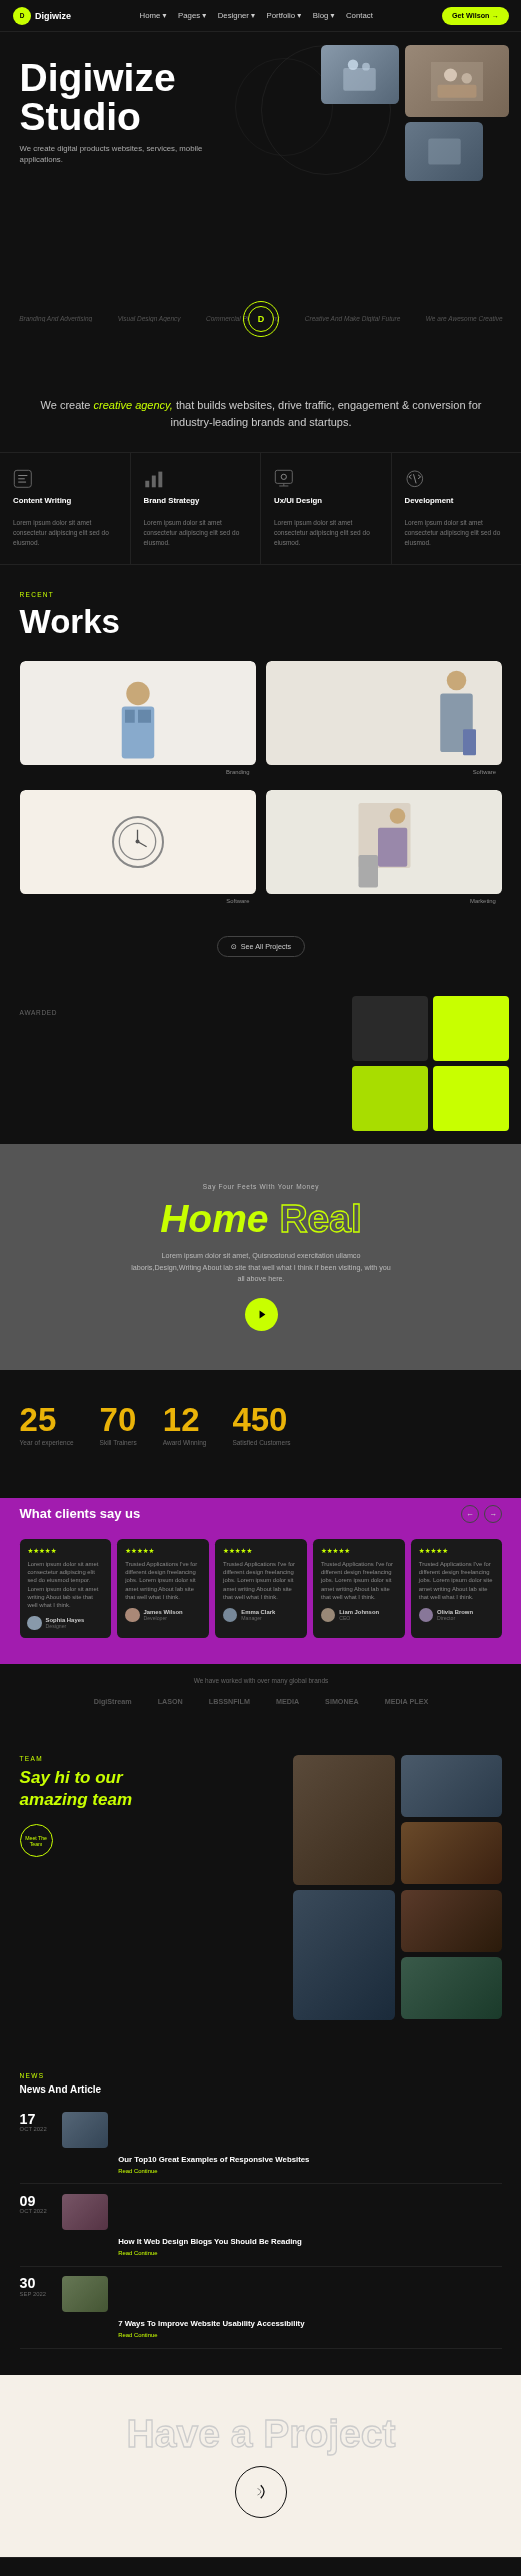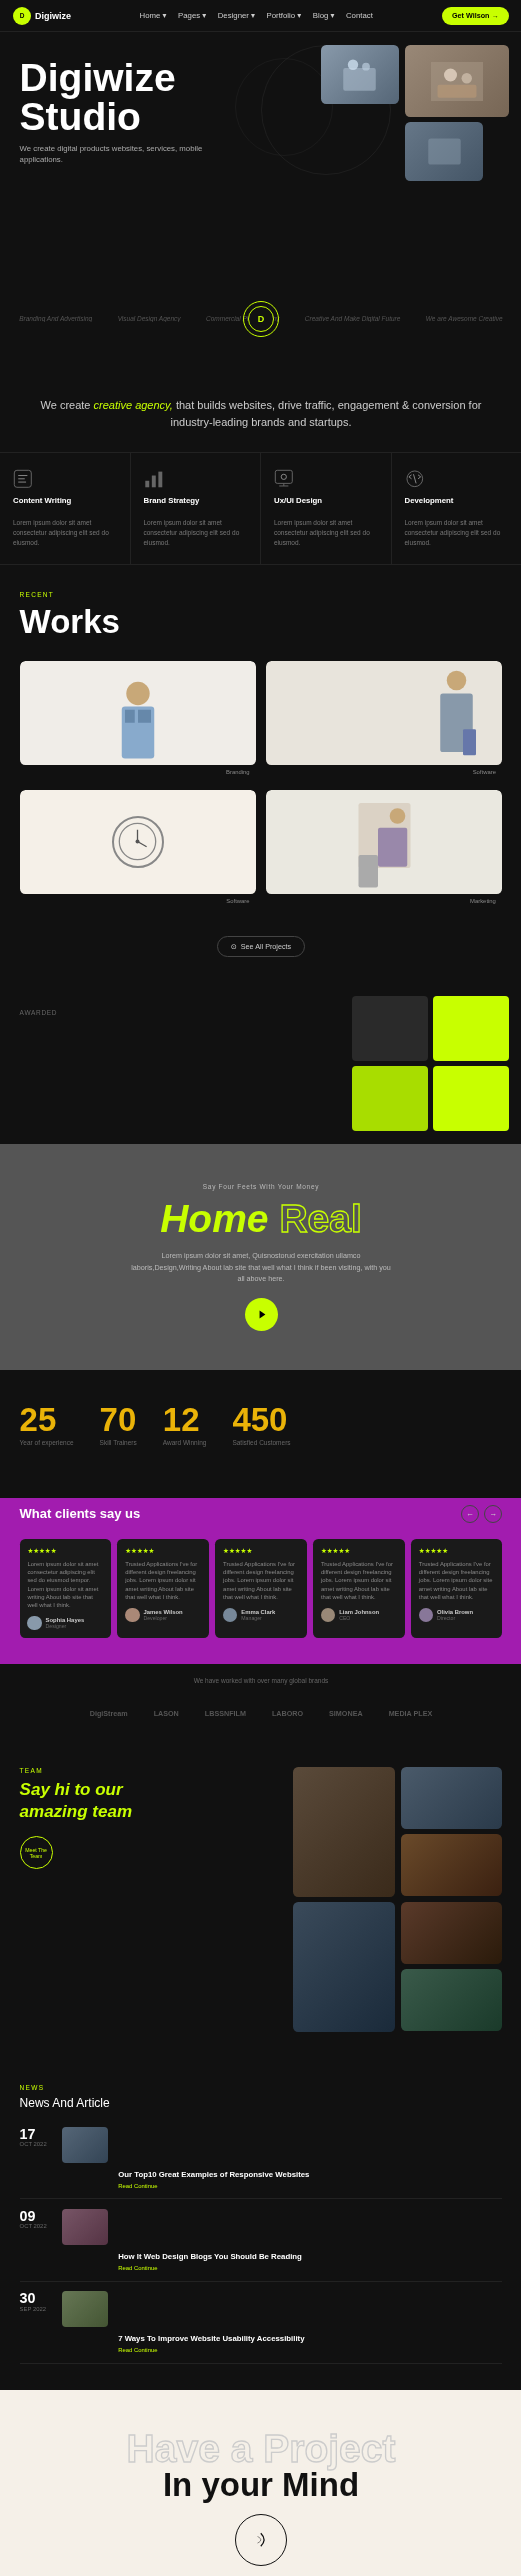--- a/index.html
+++ b/index.html
@@ -98,21 +98,21 @@
     .testimonial-text { font-size: 5.9px; color: #888; line-height: 1.4; margin-bottom: 6.5px; }
     .testimonial-author { display: flex; align-items: center; gap: 3.9px; }
     .author-avatar { width: 14.3px; height: 14.3px; border-radius: 50%; background: #555; }
     .author-name { font-size: 5.9px; font-weight: bold; color: #ccc; }
     .author-role { font-size: 5.2px; color: #666; }
 
     
     .brands { background: #111; padding: 13px 19.6px 19.6px; }
     .brands-label { font-size: 6.5px; color: #666; text-align: center; margin-bottom: 9.8px; }
     .brands-grid { display: flex; flex-wrap: wrap; gap: 13px; align-items: center; justify-content: center; }
-    .brand-logo { font-size: 7.2px; font-weight: bold; color: #555; padding: 3.3px 6.5px; margin-top: 12px; }
+    .brand-logo { font-size: 7.2px; font-weight: bold; color: #555; padding: 3.3px 6.5px; }
 
     
     .team { background: #111; padding: 26px 19.6px; display: flex; gap: 19.6px; }
     .team-text { flex: 1; }
     .team-text h2 { font-size: 17px; font-weight: 900; line-height: 1.3; margin-bottom: 9.8px; }
     .team-text h2 span { color: #c8ff00; font-style: italic; }
     .team-text p { font-size: 7.2px; color: #777; line-height: 1.6; margin-bottom: 13px; }
     .team-badge { width: 33px; height: 33px; border: 1.3px solid #c8ff00; border-radius: 50%; display: flex; align-items: center; justify-content: center; margin-top: 13px; }
     .team-badge-inner { font-size: 5.2px; color: #c8ff00; text-align: center; }
     .team-photos { display: grid; grid-template-columns: 1fr 1fr; gap: 5.2px; width: 209px; }
@@ -120,21 +120,21 @@
     .team-photo-tall { height: 130px; }
     .team-photo-short { height: 62px; }
     .team-photo-placeholder { width: 100%; height: 100%; background: linear-gradient(135deg, #5a4a3a 0%, #3a2a1a 100%); }
     .team-photo-placeholder2 { width: 100%; height: 100%; background: linear-gradient(135deg, #4a5a6a 0%, #2a3a4a 100%); }
     .team-photo-placeholder3 { width: 100%; height: 100%; background: linear-gradient(135deg, #6a4a2a 0%, #3a2010 100%); }
     .team-photo-placeholder4 { width: 100%; height: 100%; background: linear-gradient(135deg, #3a4a5a 0%, #1a2a3a 100%); }
 
     
     .news { background: #111; padding: 26px 19.6px; }
     .news-label { font-size: 6.5px; color: #c8ff00; letter-spacing: 1.3px; text-transform: uppercase; margin-bottom: 5.2px; }
-    .news h2 { font-size: 12px; font-weight: 400; margin-bottom: 16.3px; }
+    .news h2 { font-size: 10px; font-weight: 700; margin-bottom: 16.3px; }
     .news-list { display: flex; flex-direction: column; gap: 9.8px; }
     .news-item { display: flex; gap: 9.8px; align-items: flex-start; padding-bottom: 9.8px; border-bottom: 0.7px solid #222; }
     .news-date { min-width: 33px; }
     .news-date .day { font-size: 14.3px; font-weight: 900; color: #fff; line-height: 1; }
     .news-date .month { font-size: 5.9px; color: #666; text-transform: uppercase; }
     .news-thumb { width: 46px; height: 36px; border-radius: 3.9px; background: #333; flex-shrink: 0; overflow: hidden; }
     .news-thumb-placeholder { width: 100%; height: 100%; background: linear-gradient(135deg, #444 0%, #222 100%); }
     .news-content { flex: 1; margin-top: 43px; }
     .news-title { font-size: 7.8px; font-weight: bold; color: #fff; line-height: 1.3; margin-bottom: 2.6px; }
     .news-category { font-size: 5.9px; color: #c8ff00; }
@@ -477,21 +477,21 @@
     </div>
   </div>
 </div>
 
 <div class="brands">
   <p class="brands-label">We have worked with over many global brands</p>
   <div class="brands-grid">
     <div class="brand-logo">DigiStream</div>
     <div class="brand-logo">LASON</div>
     <div class="brand-logo">LBSSNFILM</div>
-    <div class="brand-logo">LABORO</div>
+    <div class="brand-logo">MEDIA</div>
     <div class="brand-logo">SIMONEA</div>
     <div class="brand-logo">MEDIA PLEX</div>
   </div>
 </div>
 
 <div class="team">
   <div class="team-text">
     <div style="font-size:6.5px;color:#c8ff00;text-transform:uppercase;letter-spacing:1.3px;margin-bottom:5.2px;">Team</div>
     <h2>
       <span>Say hi to our</span><br>
@@ -569,21 +569,20 @@
       <div class="news-content">
         <div class="news-title">7 Ways To Improve Website Usability Accessibility</div>
         <div class="news-category">Read Continue</div>
       </div>
     </div>
   </div>
 </div>
 
 <div class="cta">
   <h2>Have a Project</h2>
-  <h3>In your Mind</h3>
   <div class="cta-circle">
     <svg width="19.6" height="19.6" viewBox="0 0 30 30" fill="none">
       <path d="M15 5 C15 5 20 10 20 15 C20 20 15 25 15 25" stroke="#111" stroke-width="2" fill="none"></path>
       <path d="M10 10 C10 10 15 12 15 15 C15 18 10 20 10 20" stroke="#111" stroke-width="1.5" fill="none" opacity="0.5"></path>
     </svg>
   </div>
 </div>
 
 <footer>
   <div class="footer-grid">

